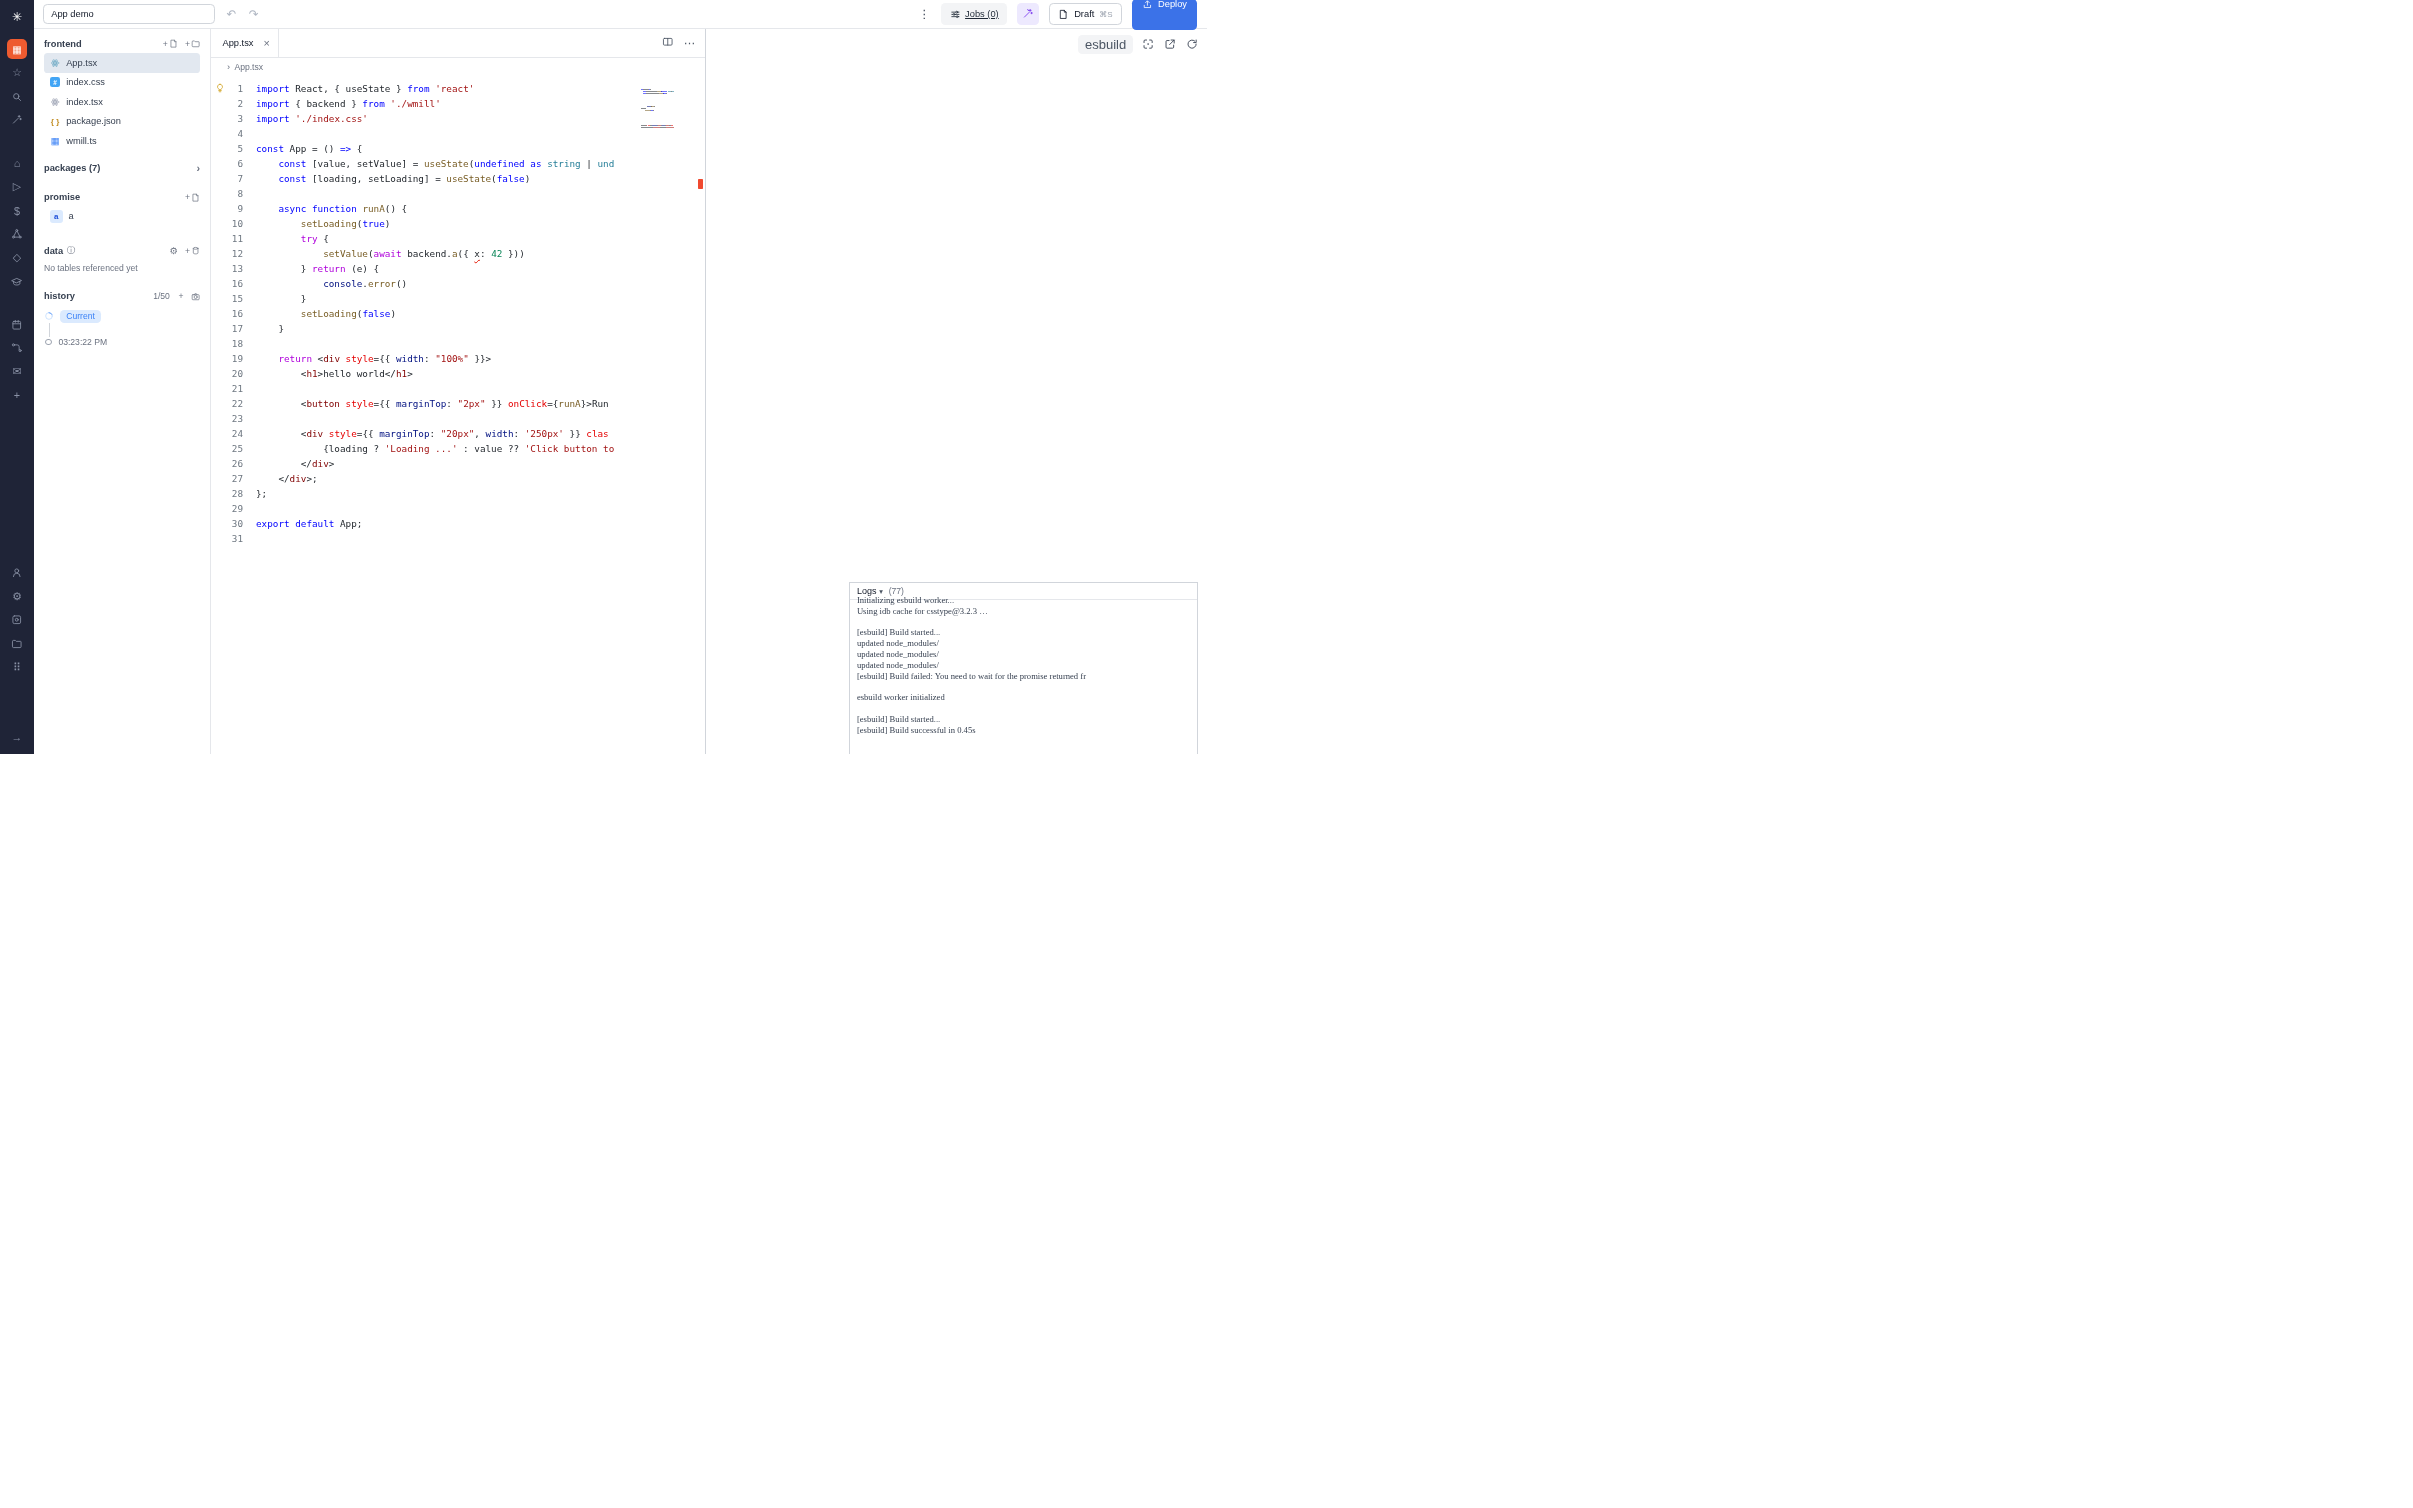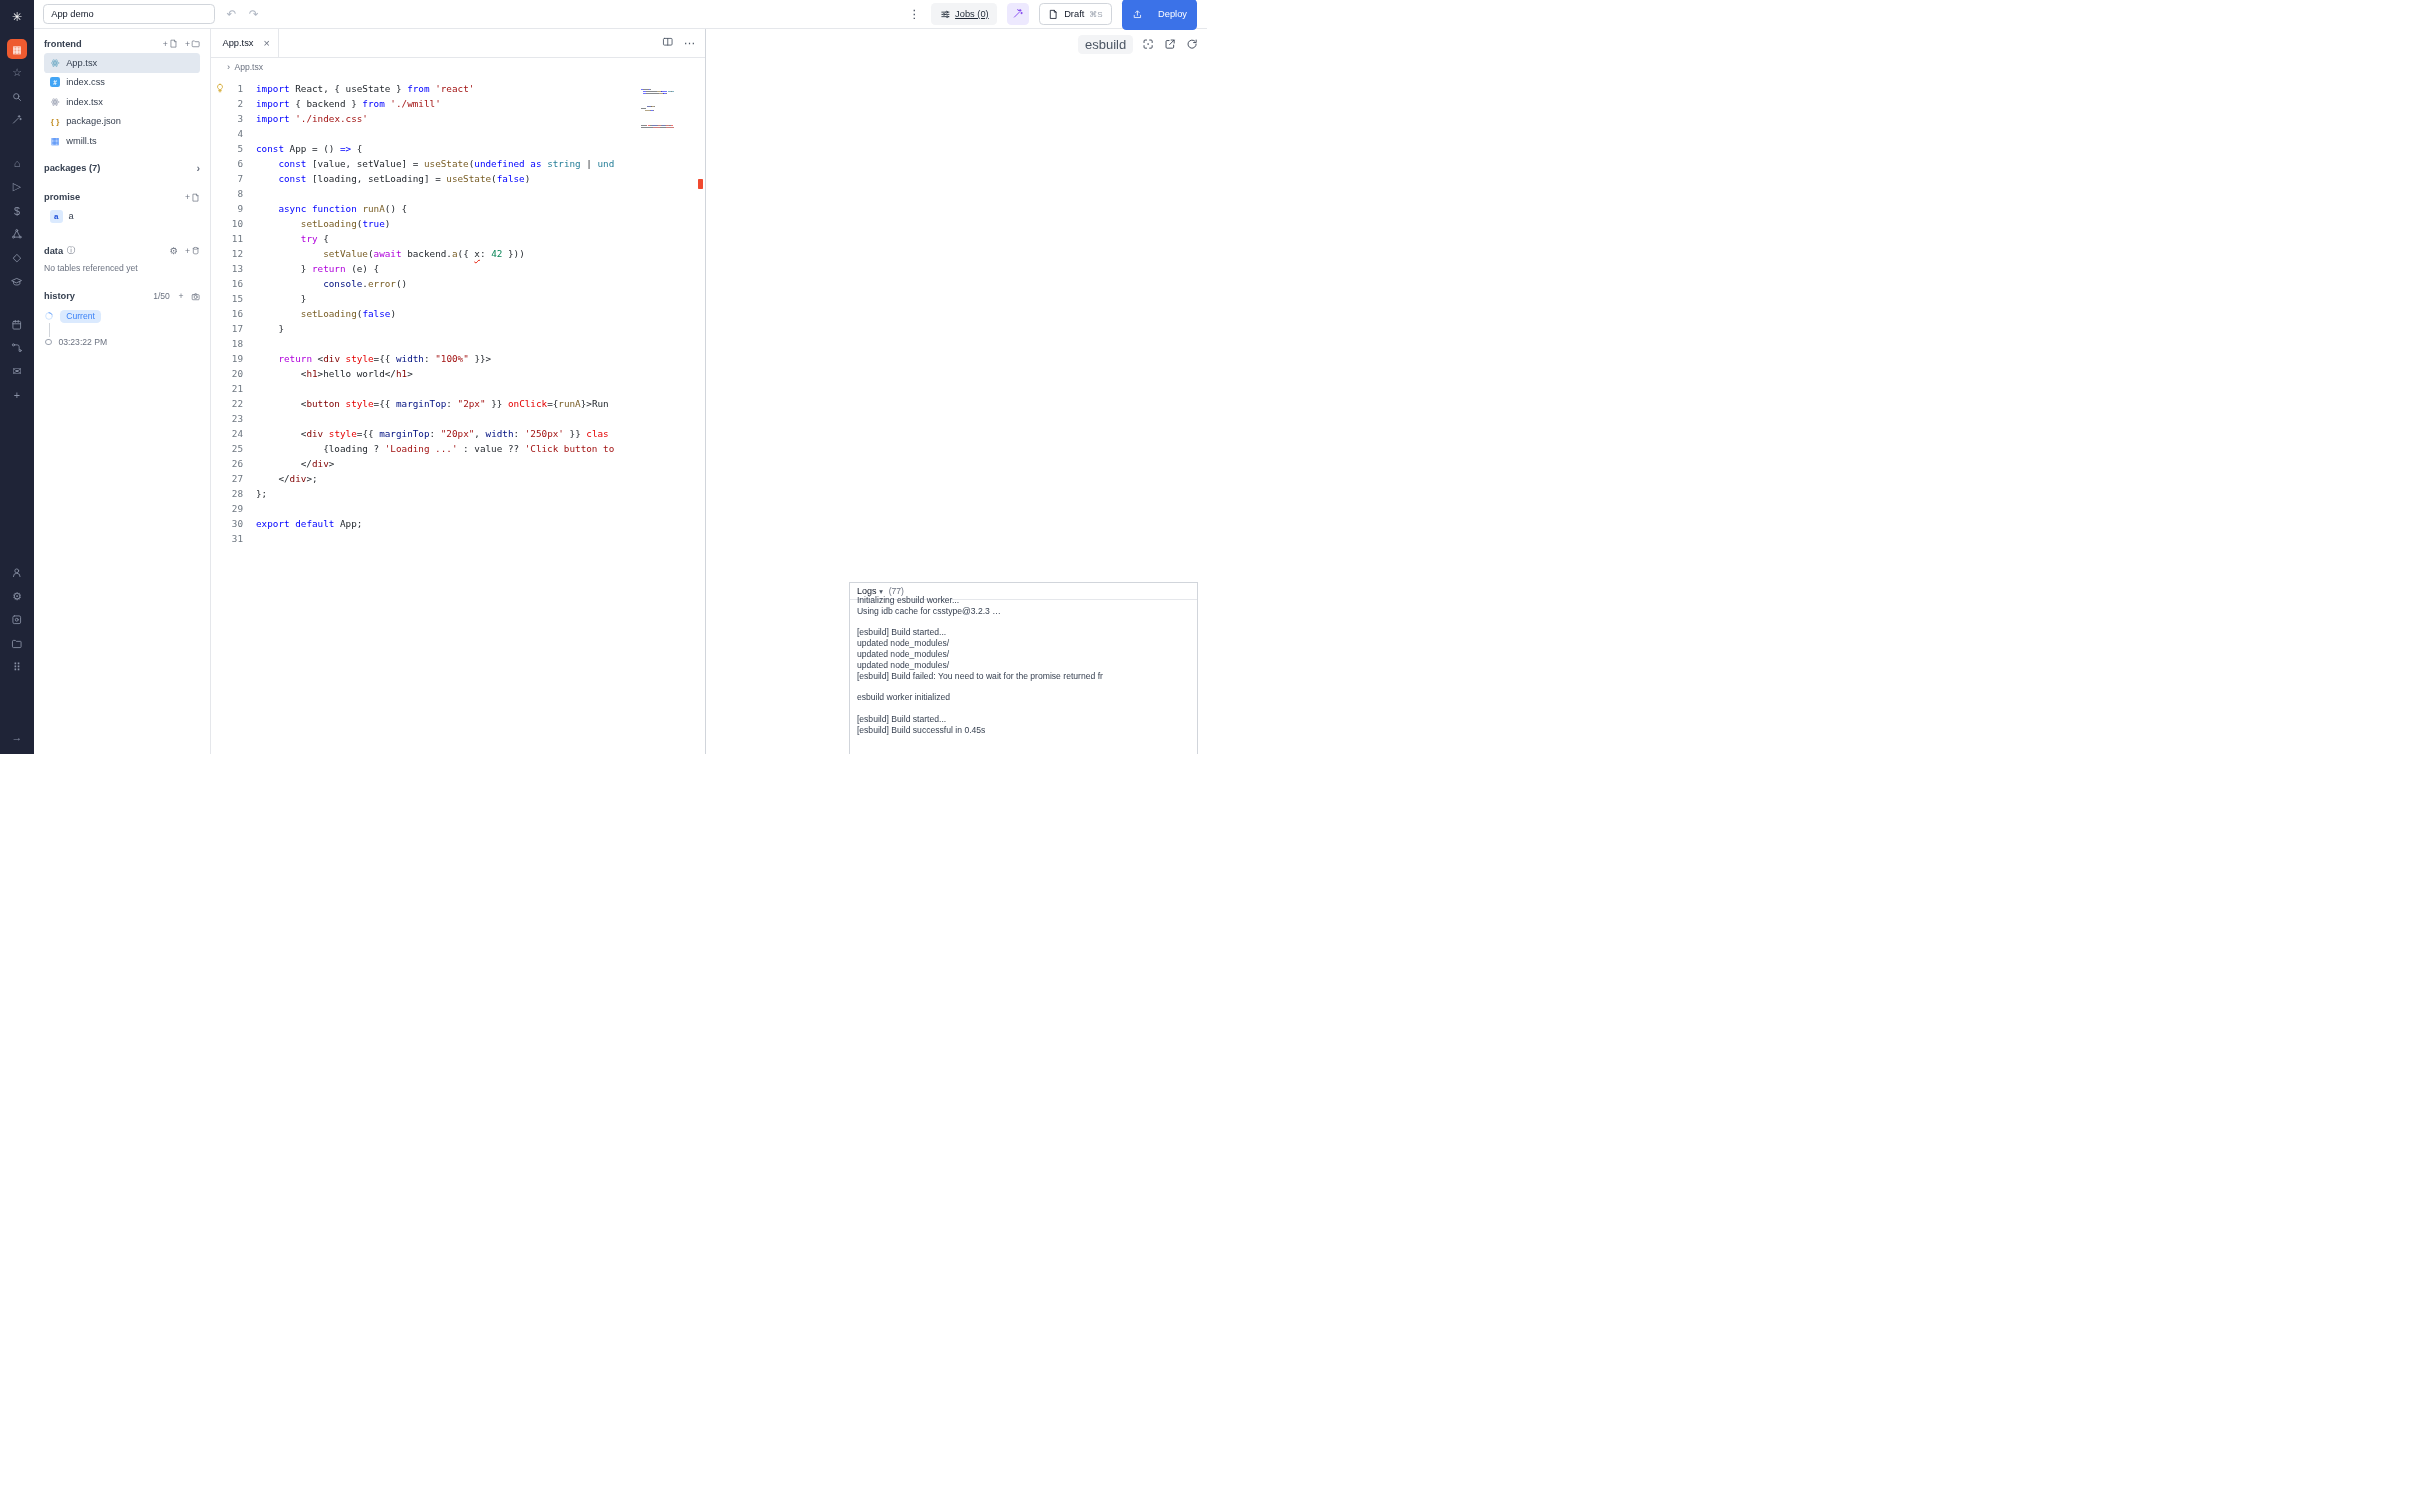--- a/index.html
+++ b/index.html
@@ -15,21 +15,21 @@
   .tb-ic { font-size:11.5px; color:#374151; cursor:pointer; padding:0 1.4px; }
   .tb-ic.dim { color:#b0b7c3; }
   .tb-right { margin-left:auto; display:flex; align-items:center; gap:10px; }
   .jobs-btn { display:flex; align-items:center; gap:4.3px; background:#f3f4f6; border:none; border-radius:4.3px;
               height:21.5px; padding:0 8.6px; font:9.3px "Liberation Sans", sans-serif; color:#1f2937; cursor:pointer;text-decoration:underline; }
   .wand-btn { width:21.5px; height:21.5px; border:none; border-radius:4.3px; background:#ede9fe; color:#7c3aed;
               display:flex; align-items:center; justify-content:center; cursor:pointer; }
   .draft-btn { display:flex; align-items:center; gap:5px; background:#fff; border:0.7px solid #d1d5db; border-radius:4.3px;
                height:21.5px; padding:0 8.6px; font:9.3px "Liberation Sans", sans-serif; color:#111827; cursor:pointer; }
   .draft-btn .kbd { font-size:8px; color:#9ca3af; }
-  .deploy-btn { display:flex; align-items:center; gap:15px; background:#3b72e8; border:none; border-radius:4.3px;
+  .deploy-btn { display:flex; align-items:flex-start; gap:5px; background:#3b72e8; border:none; border-radius:4.3px;
                 height:31px; padding:0 10px; font:9.3px "Liberation Sans", sans-serif; color:#fff; cursor:pointer; }
 
   .main { flex:1; display:flex; min-height:0; }
 
   
   .rail { width:34px; flex:0 0 34px; background:#1f2437; display:flex; flex-direction:column; align-items:center;
           padding:5.7px 0 7.2px; gap:3.6px; position:relative; z-index:6; margin-top:-29px; padding-top:7.2px; height:754px; }
   .rail-item { width:20px; height:20px; display:flex; align-items:center; justify-content:center;
                color:#8b93a7; font-size:10.8px; cursor:pointer; border-radius:4.3px; }
   .rail-item svg { width:11.5px; height:11.5px; }
@@ -116,21 +116,21 @@
             font-size:11.5px; color:#000; }
 
   
   .logs { position:absolute; right:8.6px; bottom:0; width:349px; height:172px; background:#fff;
           border:0.7px solid #d1d5db; border-bottom:none; display:flex; flex-direction:column; overflow:hidden; }
   .logs-head { height:17px; flex:0 0 17px; display:flex; align-items:center; gap:5.7px; padding:0 6.5px;
                border-bottom:0.7px solid #e5e7eb; font-size:9px; color:#111827; }
   .logs-title { display:flex; align-items:center; gap:2.9px; cursor:pointer; }
   .logs-title .chev { font-size:7.2px; color:#4b5563; }
   .logs-count { color:#6b7280; font-size:8.6px; }
-  .logs-body { flex:1; overflow:hidden; padding:0 6.5px; font-family:Liberation Sans, sans-serif;
+  .logs-body { flex:1; overflow:hidden; padding:0 6.5px; font-family:Liberation Serif, serif;
                font-size:8.6px; color:#374151; margin-top:-5px; }
   .log-line { min-height:10.8px; line-height:10.8px; white-space:pre; }
 
   svg.ic { fill:none; stroke:currentColor; stroke-width:1.8; stroke-linecap:round; stroke-linejoin:round; }
 </style>
 </head>
 <body>
 
 <div class="app">
 

